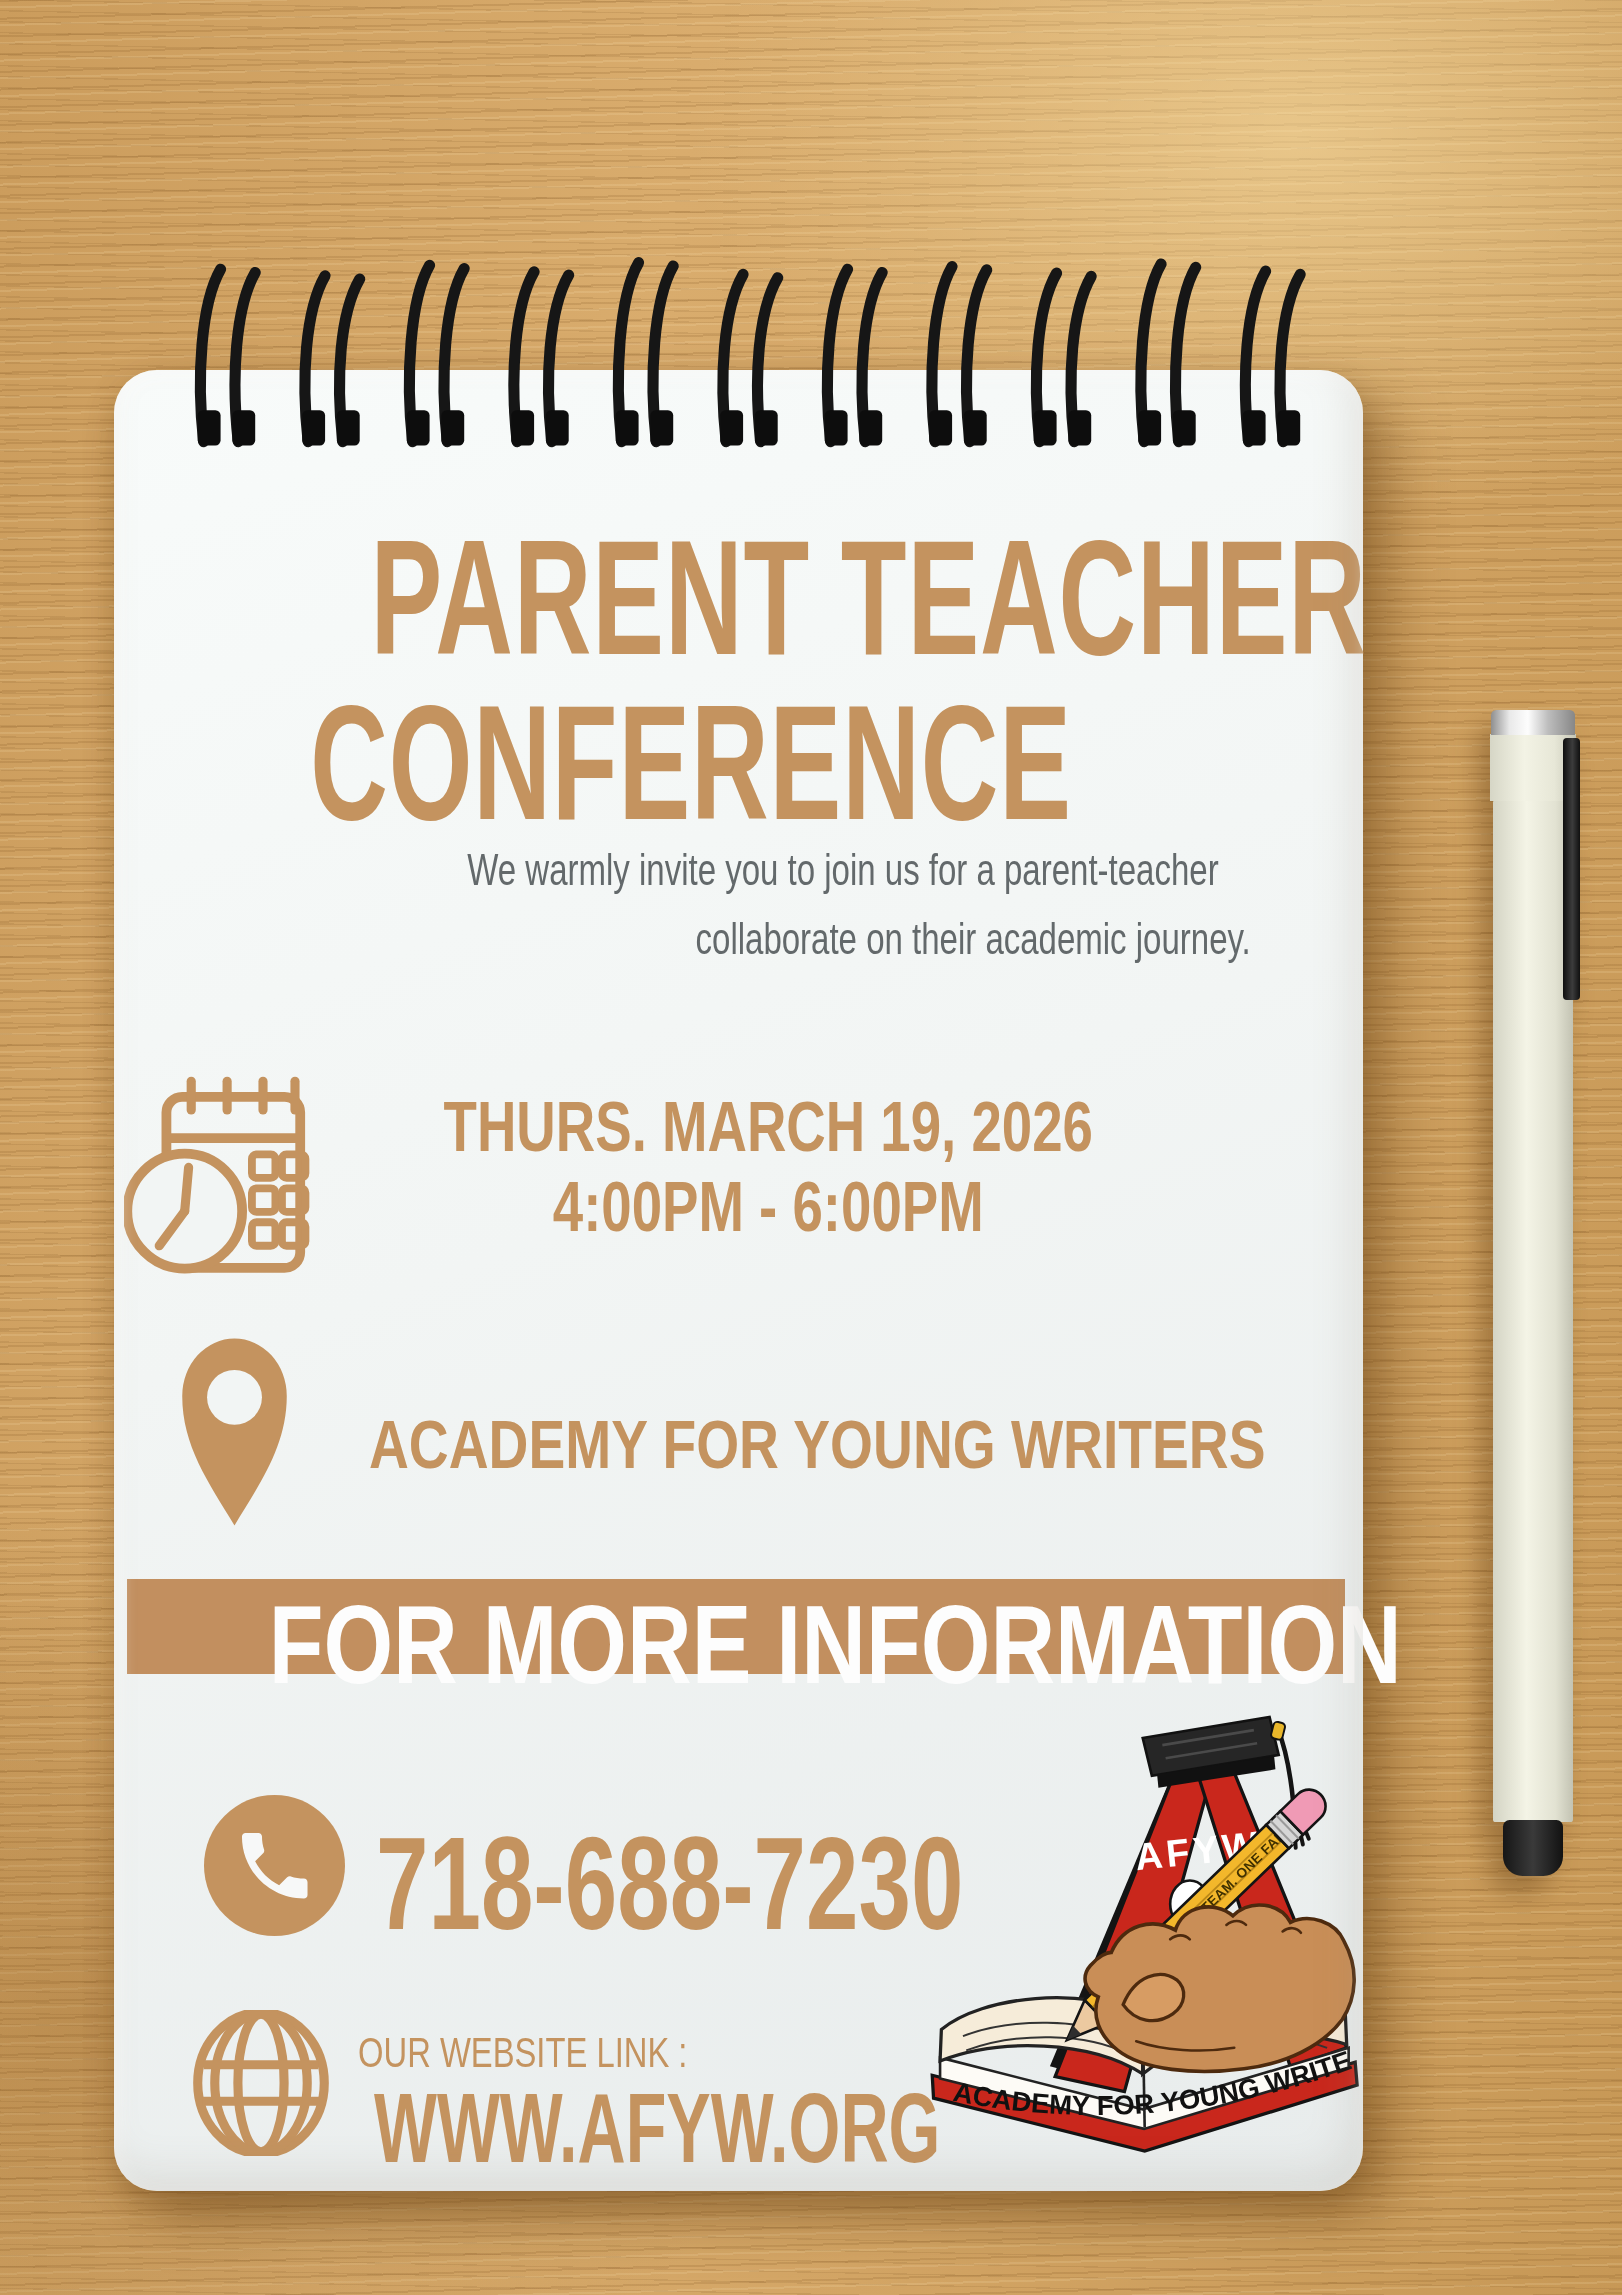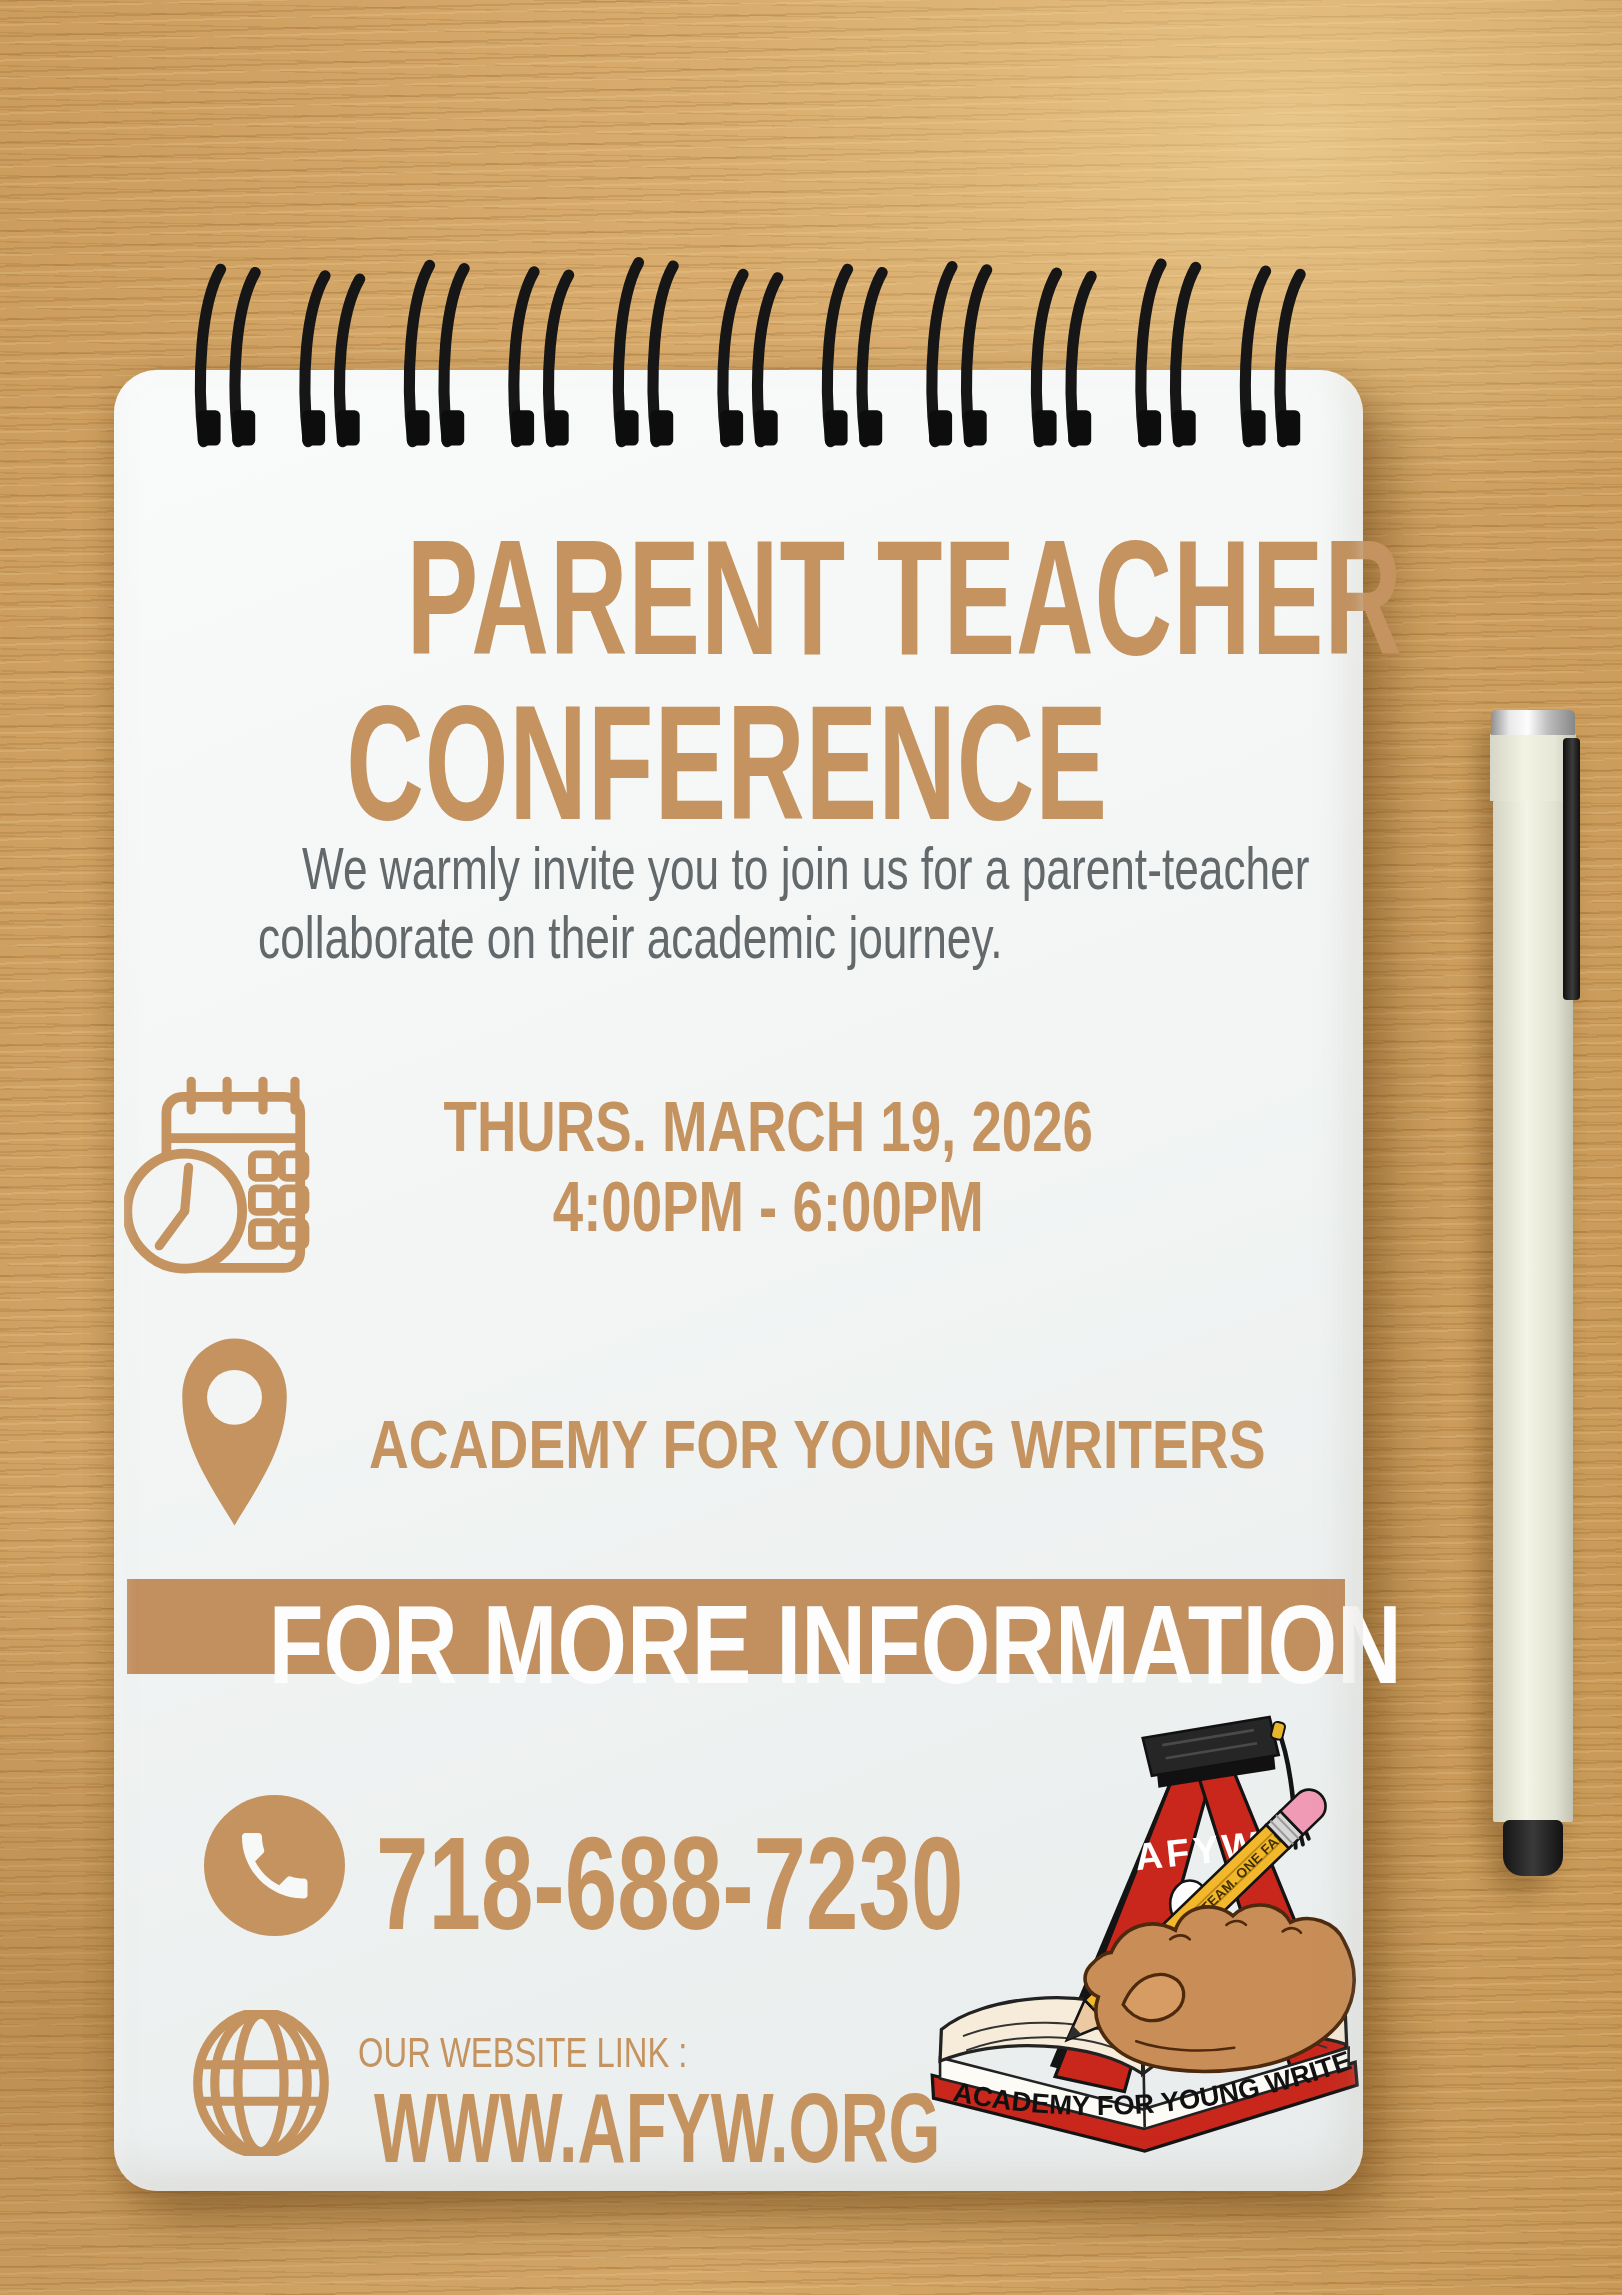--- a/index.html
+++ b/index.html
@@ -22,23 +22,23 @@
     position:absolute;left:114px;top:370px;width:1249px;height:1821px;border-radius:43px;
     background:linear-gradient(160deg,#f8fbfa 0%,var(--page_bg,#f2f5f4) 45%,#e8ecec 100%);
     box-shadow:31px 25px 56px rgba(92,54,12,.40), 0 14.4px 31px rgba(92,54,12,.26);
   }
   .notebook::after{content:"";position:absolute;inset:0;border-radius:43px;pointer-events:none;
     box-shadow:inset -13px -18.3px 39px rgba(140,130,110,.16), inset 3.9px 5.2px 19.6px rgba(255,255,255,.6);}
 
   .spirals{position:absolute;left:190px;top:247px;width:1131px;height:209px;}
 
   .title{position:absolute;left:0;top:145px;width:1148px;text-align:center;
-    font-weight:bold;font-size:163px;line-height:165px;color:var(--accent,#c4935f);letter-spacing:1.3px;padding-left:36px;}
-  .intro{position:absolute;left:19.6px;top:465px;width:1210px;text-align:left;
-    font-size:59px;line-height:69px;color:var(--body_text,#63696b);--sx:.75;}
+    font-weight:bold;font-size:163px;line-height:165px;color:var(--accent,#c4935f);letter-spacing:1.3px;}
+  .intro{position:absolute;left:19.6px;top:465px;width:1210px;text-align:right;
+    font-size:44px;line-height:69px;color:var(--body_text,#63696b);--sx:.75;}
   .sched{position:absolute;left:196px;top:717px;width:916px;text-align:center;
     font-weight:bold;font-size:70px;line-height:80px;color:var(--accent,#c4935f);--sx:.78;}
   .location{position:absolute;left:255px;top:1036px;
     font-weight:bold;font-size:69px;line-height:78px;color:var(--accent,#c4935f);--sx:.8;}
   .banner{position:absolute;left:13px;top:1209px;width:1218px;height:95px;text-align:center;
     background:var(--banner_bg,#c28f5f);color:#fdfdfd;font-weight:bold;font-size:112px;line-height:132px;--sx:.8;}
   .phone-text{position:absolute;left:262px;top:1435px;
     font-weight:bold;font-size:131px;line-height:141px;color:var(--accent,#c4935f);margin-top:8px;--sx:.72;}
   .web-label{position:absolute;left:244px;top:1650px;
     font-weight:500;font-size:42px;line-height:65px;color:var(--accent,#c4935f);--sx:.78;}

